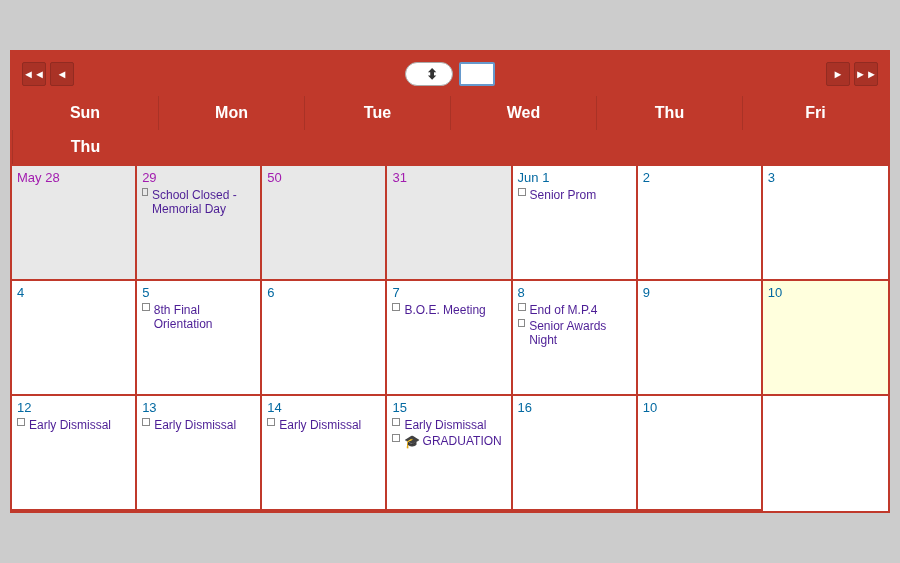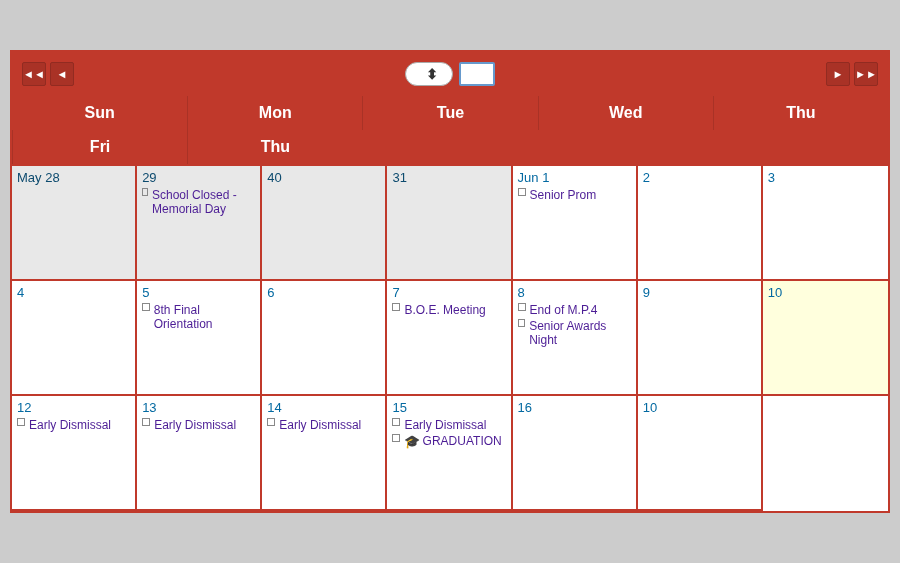--- a/index.html
+++ b/index.html
@@ -63,21 +63,21 @@
     }
     .month-text-box {
       background: #fff;
       border: 2px solid #6699cc;
       width: 36px;
       height: 24px;
       border-radius: 2px;
     }
     .day-headers {
       display: grid;
-      grid-template-columns: repeat(5, 1fr);
+      grid-template-columns: repeat(6, 1fr);
       background: #c0392b;
     }
     .day-header {
       color: #fff;
       text-align: center;
       font-size: 16px;
       font-weight: bold;
       padding: 8px 0;
       border-left: 1px solid #a93226;
     }
@@ -106,21 +106,21 @@
     .day-cell.today {
       background: #ffffdd;
     }
     .day-number {
       font-size: 13px;
       color: #0369a1;
       margin-bottom: 3px;
       display: block;
     }
     .day-number.other-month-num {
-      color: #0c4a6e;
+      color: #a21caf;
     }
     .event {
       font-size: 12px;
       color: #4c1d95;
       margin-top: 2px;
       display: flex;
       align-items: flex-start;
       gap: 2px;
     }
     .cell-anchor {
@@ -170,21 +170,21 @@
         <span class="day-number other-month-num">May 28</span>
       </div>
       <div class="day-cell other-month">
         <span class="day-number other-month-num">29</span>
         <div class="event">
           <span class="cell-anchor"></span>
           <span>School Closed - Memorial Day</span>
         </div>
       </div>
       <div class="day-cell other-month">
-        <span class="day-number other-month-num">40</span>
+        <span class="day-number other-month-num">50</span>
       </div>
       <div class="day-cell other-month">
         <span class="day-number other-month-num">31</span>
       </div>
       <div class="day-cell">
         <span class="day-number">Jun 1</span>
         <div class="event">
           <span class="cell-anchor"></span>
           <span>Senior Prom</span>
         </div>

